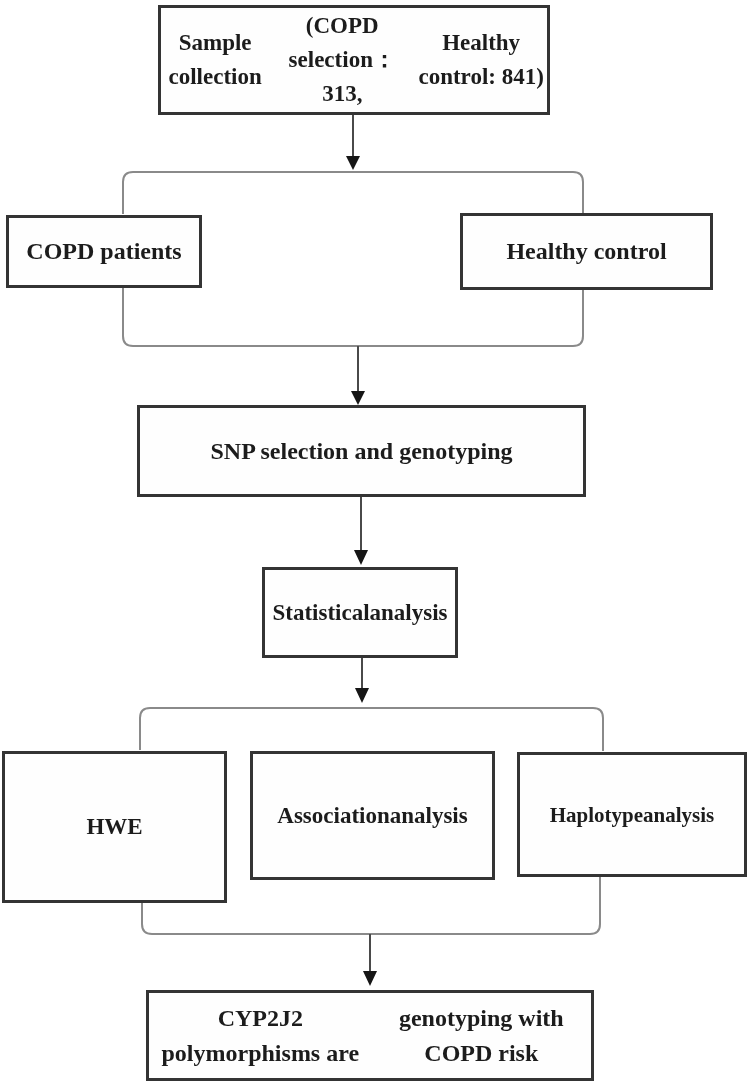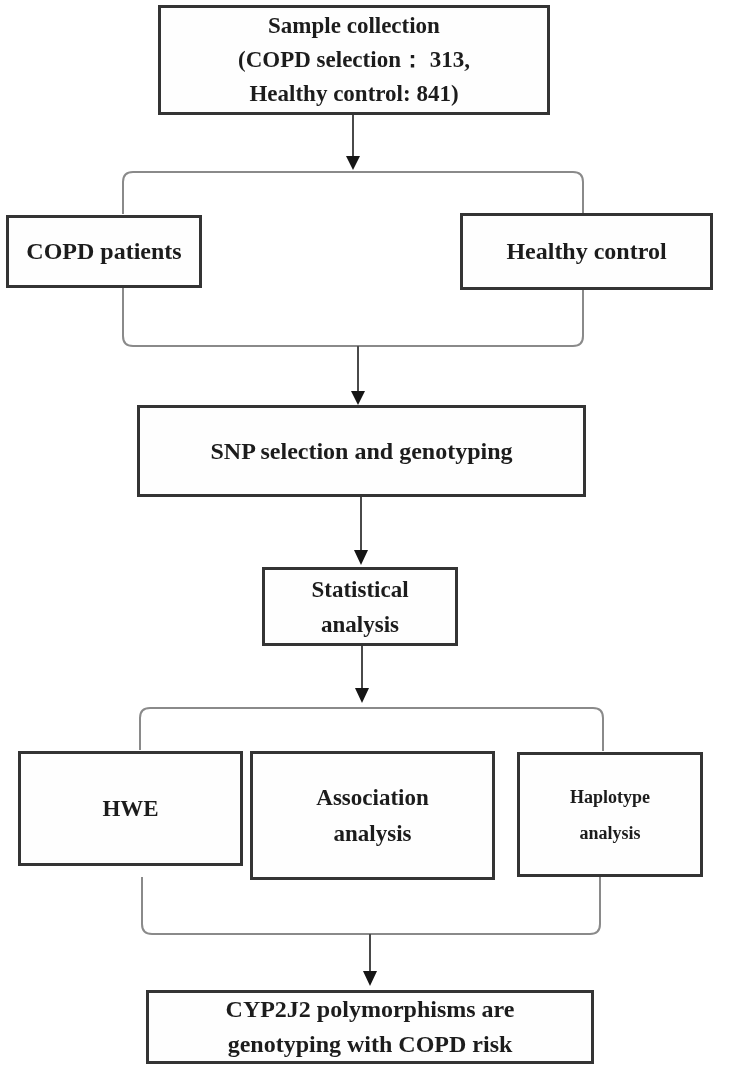--- a/index.html
+++ b/index.html
@@ -35,39 +35,39 @@
   .arrowhead {
     fill: #161616;
     stroke: none;
   }
   .box {
     position: absolute;
     box-sizing: border-box;
     border: 3px solid #343434;
     background: #fefefe;
     display: flex;
-    flex-direction: column;
+    flex-direction: row;
     align-items: center;
     justify-content: center;
     text-align: center;
     color: #1c1c1c;
     font-weight: bold;
   }
   .box .line {
     white-space: pre-wrap;
   }
   .box-sample      { left: 158px; top: 5px;   width: 392px; height: 110px; font-size: 23px; line-height: 34px; }
   .box-copd        { left: 6px;   top: 215px; width: 196px; height: 73px;  font-size: 24px; }
   .box-healthy     { left: 460px; top: 213px; width: 253px; height: 77px;  font-size: 24px; }
   .box-snp         { left: 137px; top: 405px; width: 449px; height: 92px;  font-size: 24px; }
-  .box-stat        { left: 262px; top: 567px; width: 196px; height: 79px;  font-size: 23px; line-height: 35px; }
-  .box-hwe         { left: 18px;   top: 751px; width: 225px; height: 115px; font-size: 23px; line-height: 36px; }
+  .box-stat        { left: 262px; top: 567px; width: 196px; height: 91px;  font-size: 23px; line-height: 35px; }
+  .box-hwe         { left: 2px;   top: 751px; width: 225px; height: 152px; font-size: 23px; line-height: 36px; }
   .box-assoc       { left: 250px; top: 751px; width: 245px; height: 129px; font-size: 23px; line-height: 36px; }
-  .box-haplo       { left: 517px; top: 752px; width: 186px; height: 125px; font-size: 18px; line-height: 36px; }
-  .box-conclusion  { left: 146px; top: 990px; width: 448px; height: 74px;  font-size: 24px; line-height: 35px; }
+  .box-haplo       { left: 517px; top: 752px; width: 230px; height: 125px; font-size: 21px; line-height: 36px; }
+  .box-conclusion  { left: 146px; top: 990px; width: 448px; height: 91px;  font-size: 24px; line-height: 35px; }
 </style>
 </head>
 <body>
 
 <div class="canvas">
 
   <svg class="connectors" viewBox="0 0 749 1085" xmlns="http://www.w3.org/2000/svg">
 
     <path class="stem" d="M353,115 L353,157"></path>
     <polygon class="arrowhead" points="346,156 360,156 353,170"></polygon>

